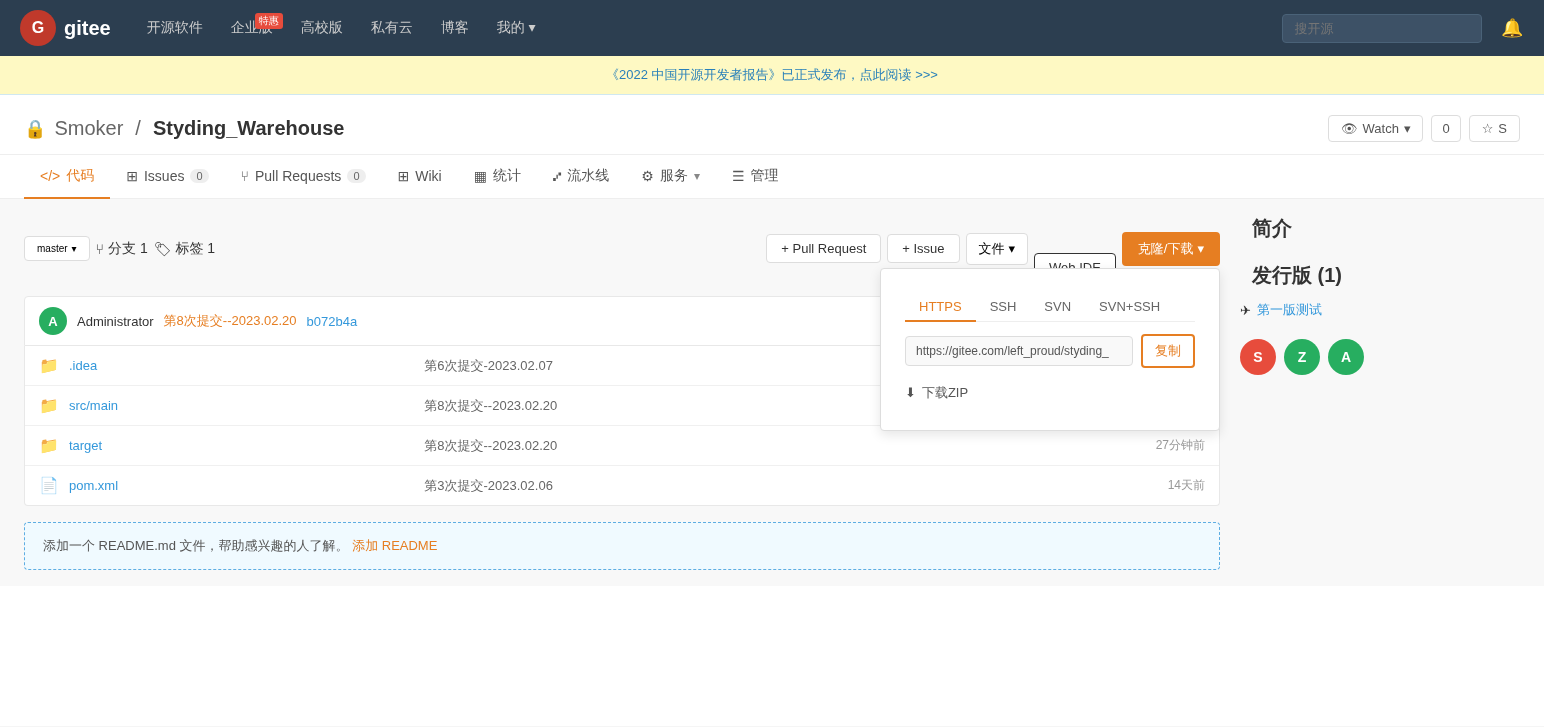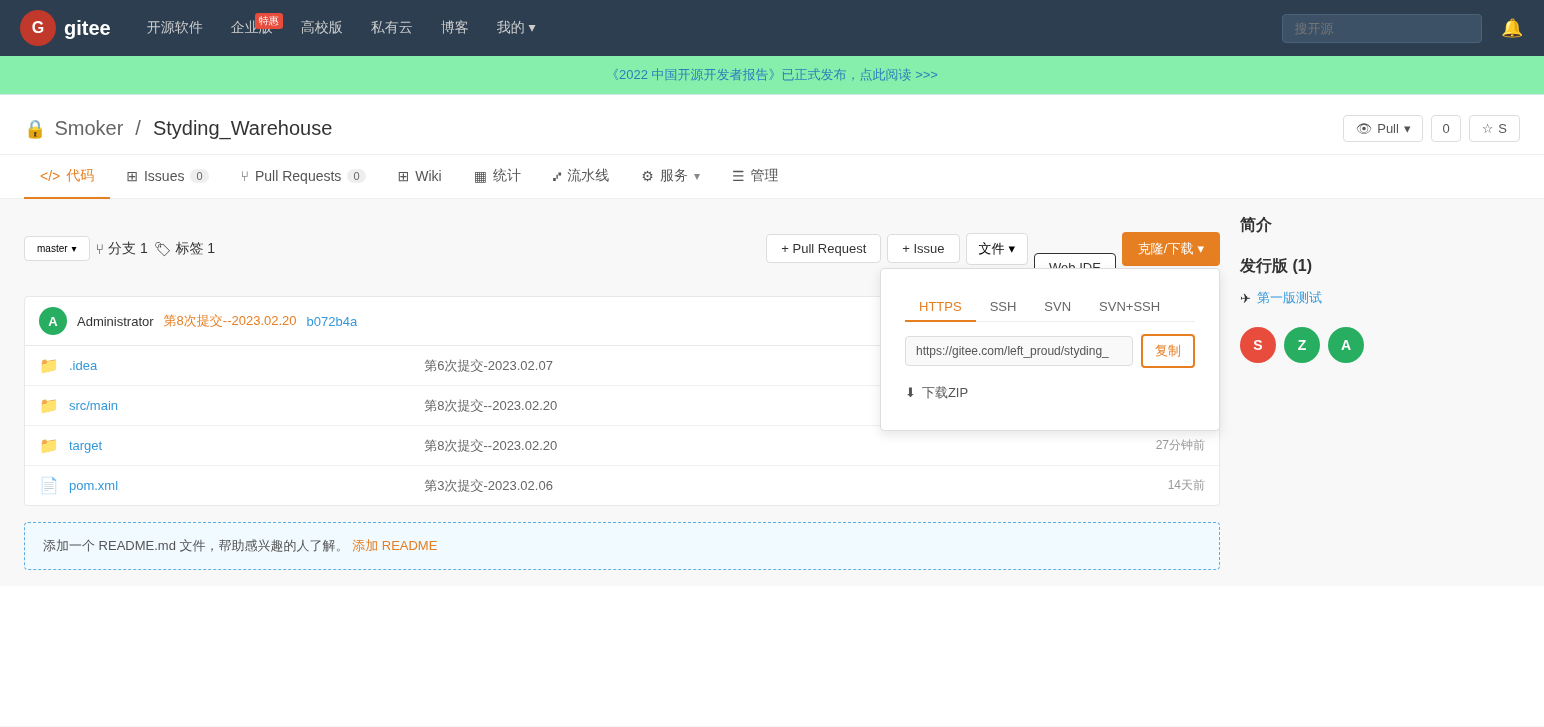--- a/index.html
+++ b/index.html
@@ -65,21 +65,21 @@
       font-size: 13px;
     }
     .bell-icon {
       color: #aaa;
       font-size: 18px;
       cursor: pointer;
     }
 
     
     .announce-bar {
-      background: #86efac;
+      background: #fef9c3;
       text-align: center;
       padding: 10px;
       font-size: 13px;
       color: #2980b9;
       border-bottom: 1px solid #d0e8f0;
     }
     .announce-bar a { color: #2980b9; text-decoration: none; }
 
     
     .main-wrapper {
@@ -100,21 +100,21 @@
       align-items: center;
       gap: 8px;
       font-size: 20px;
       font-weight: 500;
       color: #333;
       padding-bottom: 12px;
     }
     .lock-icon { color: #888; font-size: 18px; }
     .repo-owner { color: #666; }
     .repo-slash { color: #666; margin: 0 4px; }
-    .repo-name { color: #333; font-weight: 400; }
+    .repo-name { color: #333; font-weight: 700; }
 
     .repo-header-actions {
       display: flex;
       align-items: center;
       gap: 8px;
       padding-bottom: 12px;
     }
     .watch-btn {
       border: 1px solid #ddd;
       border-radius: 4px;
@@ -379,24 +379,25 @@
       padding: 4px 0;
     }
 
     
     .sidebar {
       width: 280px;
       flex-shrink: 0;
     }
     .sidebar-section { margin-bottom: 20px; }
     .sidebar-title {
-      font-size: 16px;
+      font-size: 20px;
       font-weight: 600;
       color: #333;
       margin-bottom: 12px;
+      margin-left: 12px;
     }
     .release-item {
       display: flex;
       align-items: center;
       gap: 6px;
       font-size: 13px;
     }
     .release-tag { color: #3498db; cursor: pointer; }
     .release-time { color: #999; font-size: 12px; margin-top: 4px; }
 
@@ -463,21 +464,21 @@
   <div class="repo-header">
     <div class="repo-title">
       <span class="lock-icon">🔒</span>
       <span class="repo-owner">Smoker</span>
       <span class="repo-slash">/</span>
       <span class="repo-name">Styding_Warehouse</span>
     </div>
     <div class="repo-header-actions">
       <button class="watch-btn">
         <span>👁</span>
-        <span>Pull</span>
+        <span>Watch</span>
         <span>▾</span>
       </button>
       <span class="watch-count">0</span>
       <button class="star-btn">
         <span>☆</span>
         <span>S</span>
       </button>
     </div>
   </div>
 

